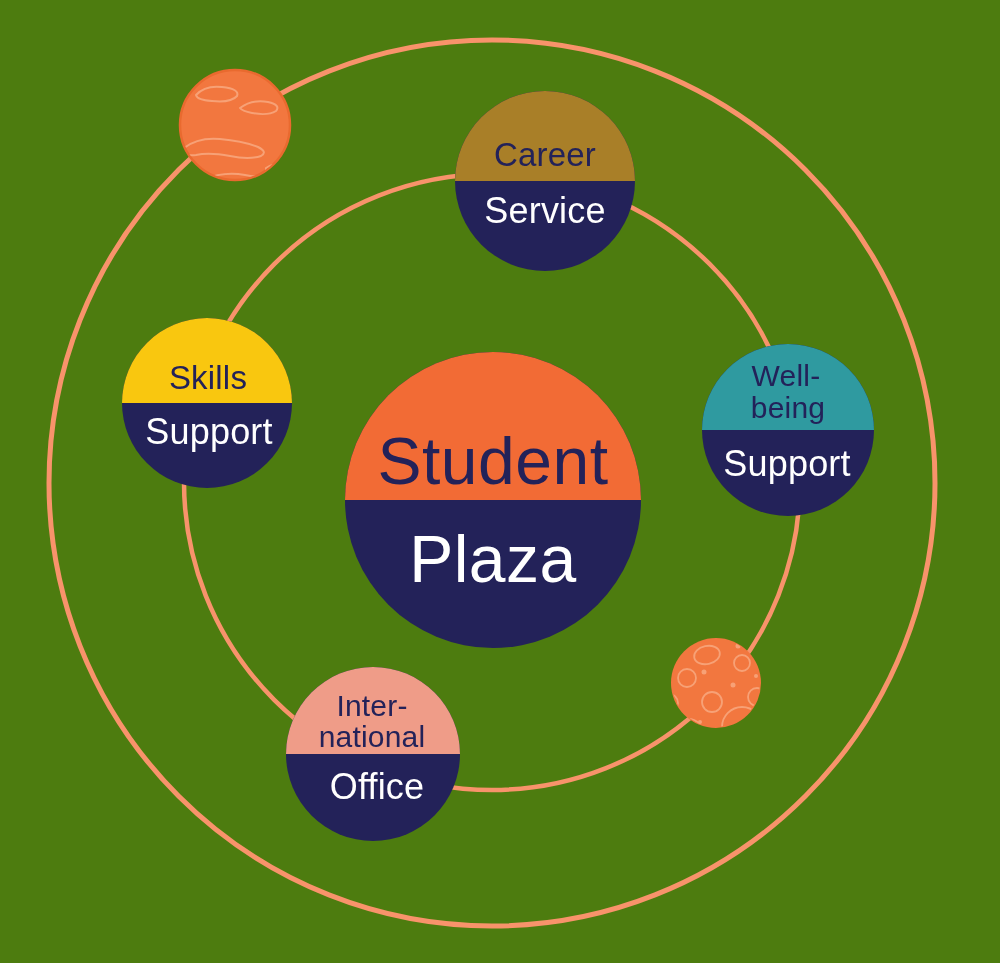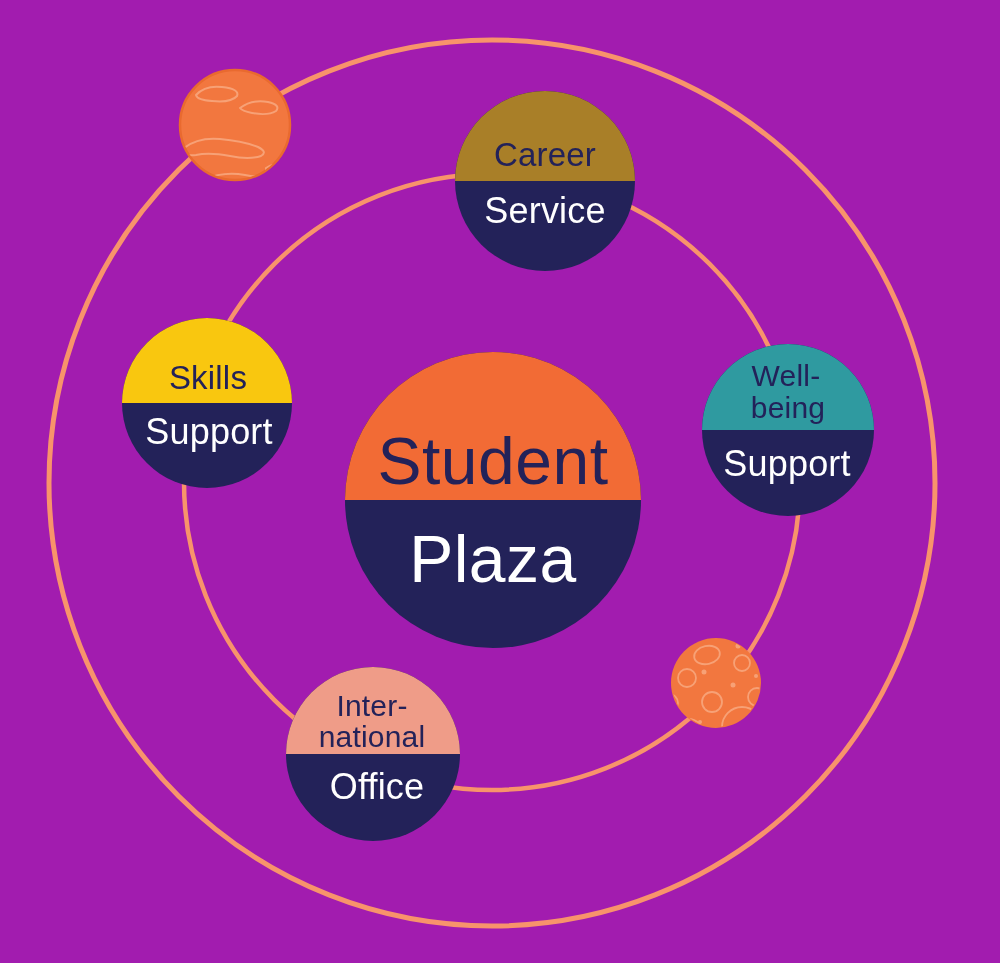--- a/index.html
+++ b/index.html
@@ -5,21 +5,21 @@
   html, body {
     margin: 0;
     padding: 0;
     background: #ffffff;
     font-family: "Liberation Sans", sans-serif;
   }
   .stage {
     position: relative;
     width: 1000px;
     height: 963px;
-    background: #a21caf;
+    background: #4d7c0f;
     overflow: hidden;
   }
   svg { display: block; }
   text {
     font-family: "Liberation Sans", sans-serif;
     text-anchor: middle;
   }
   .lbl-top    { font-size: 33px; letter-spacing: 0.2px; }
   .lbl-top-sm { font-size: 30px; letter-spacing: 0.2px; }
   .lbl-bottom { font-size: 36px; letter-spacing: 0.2px; }

